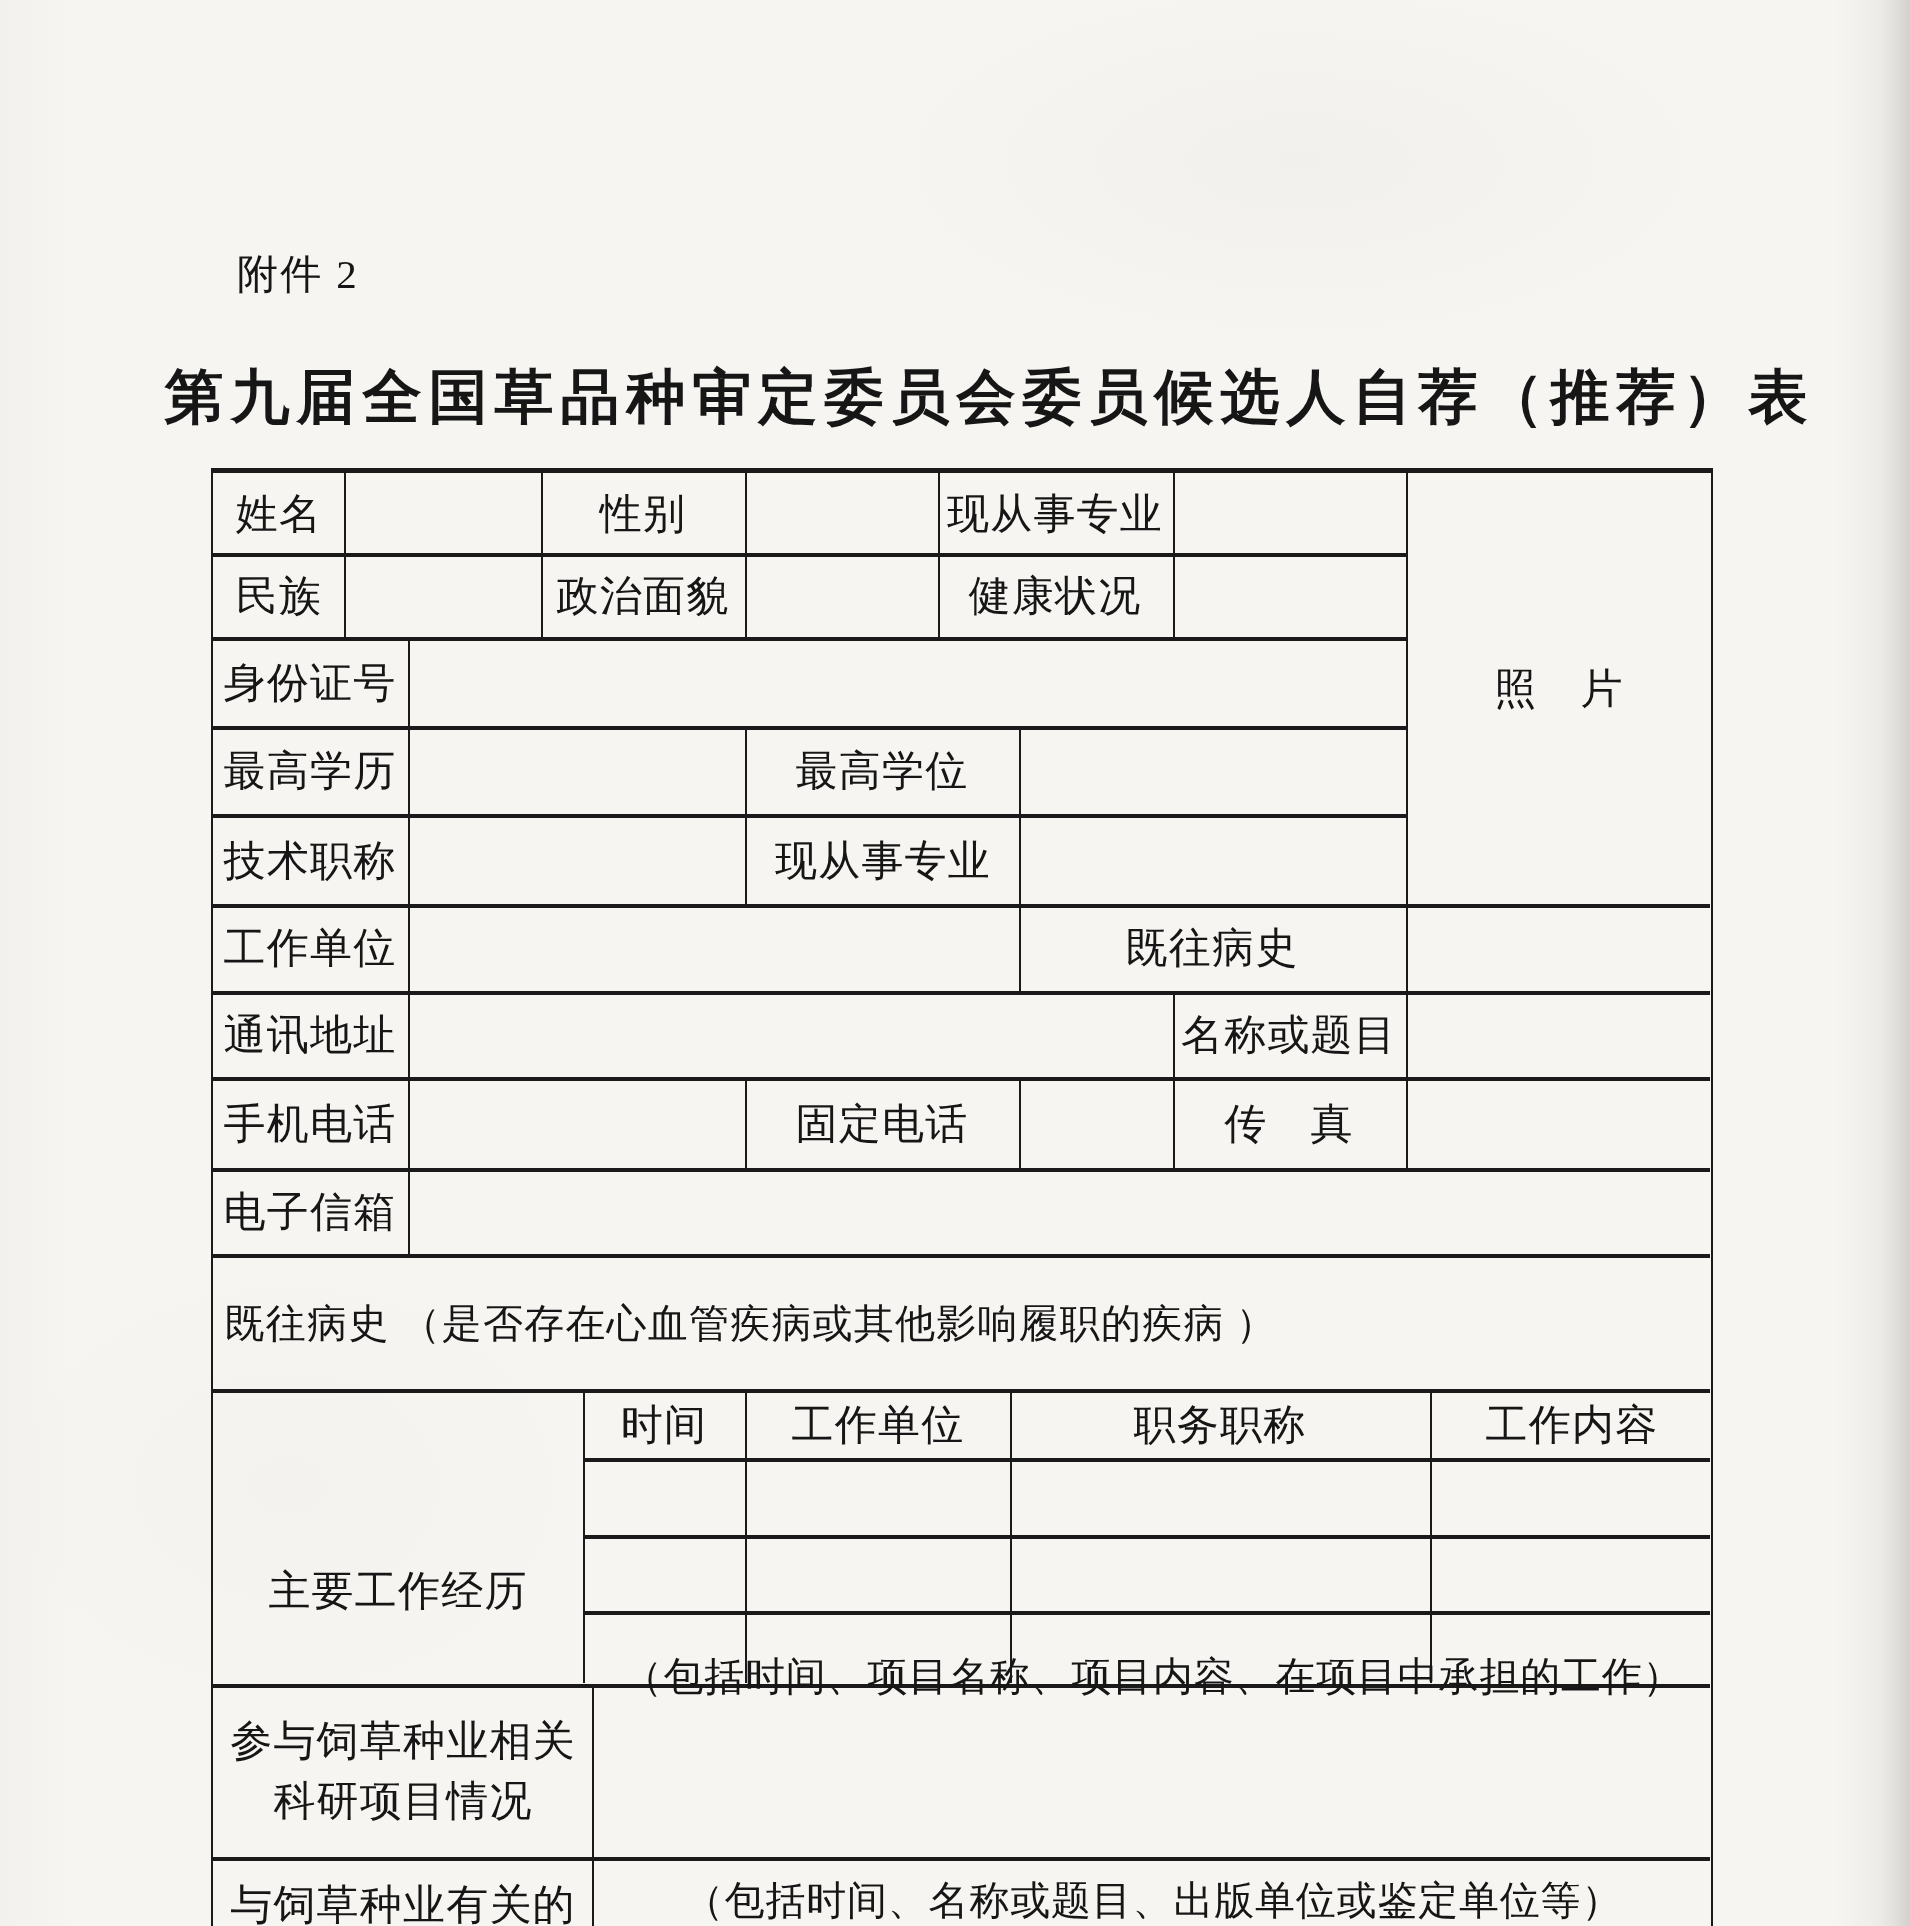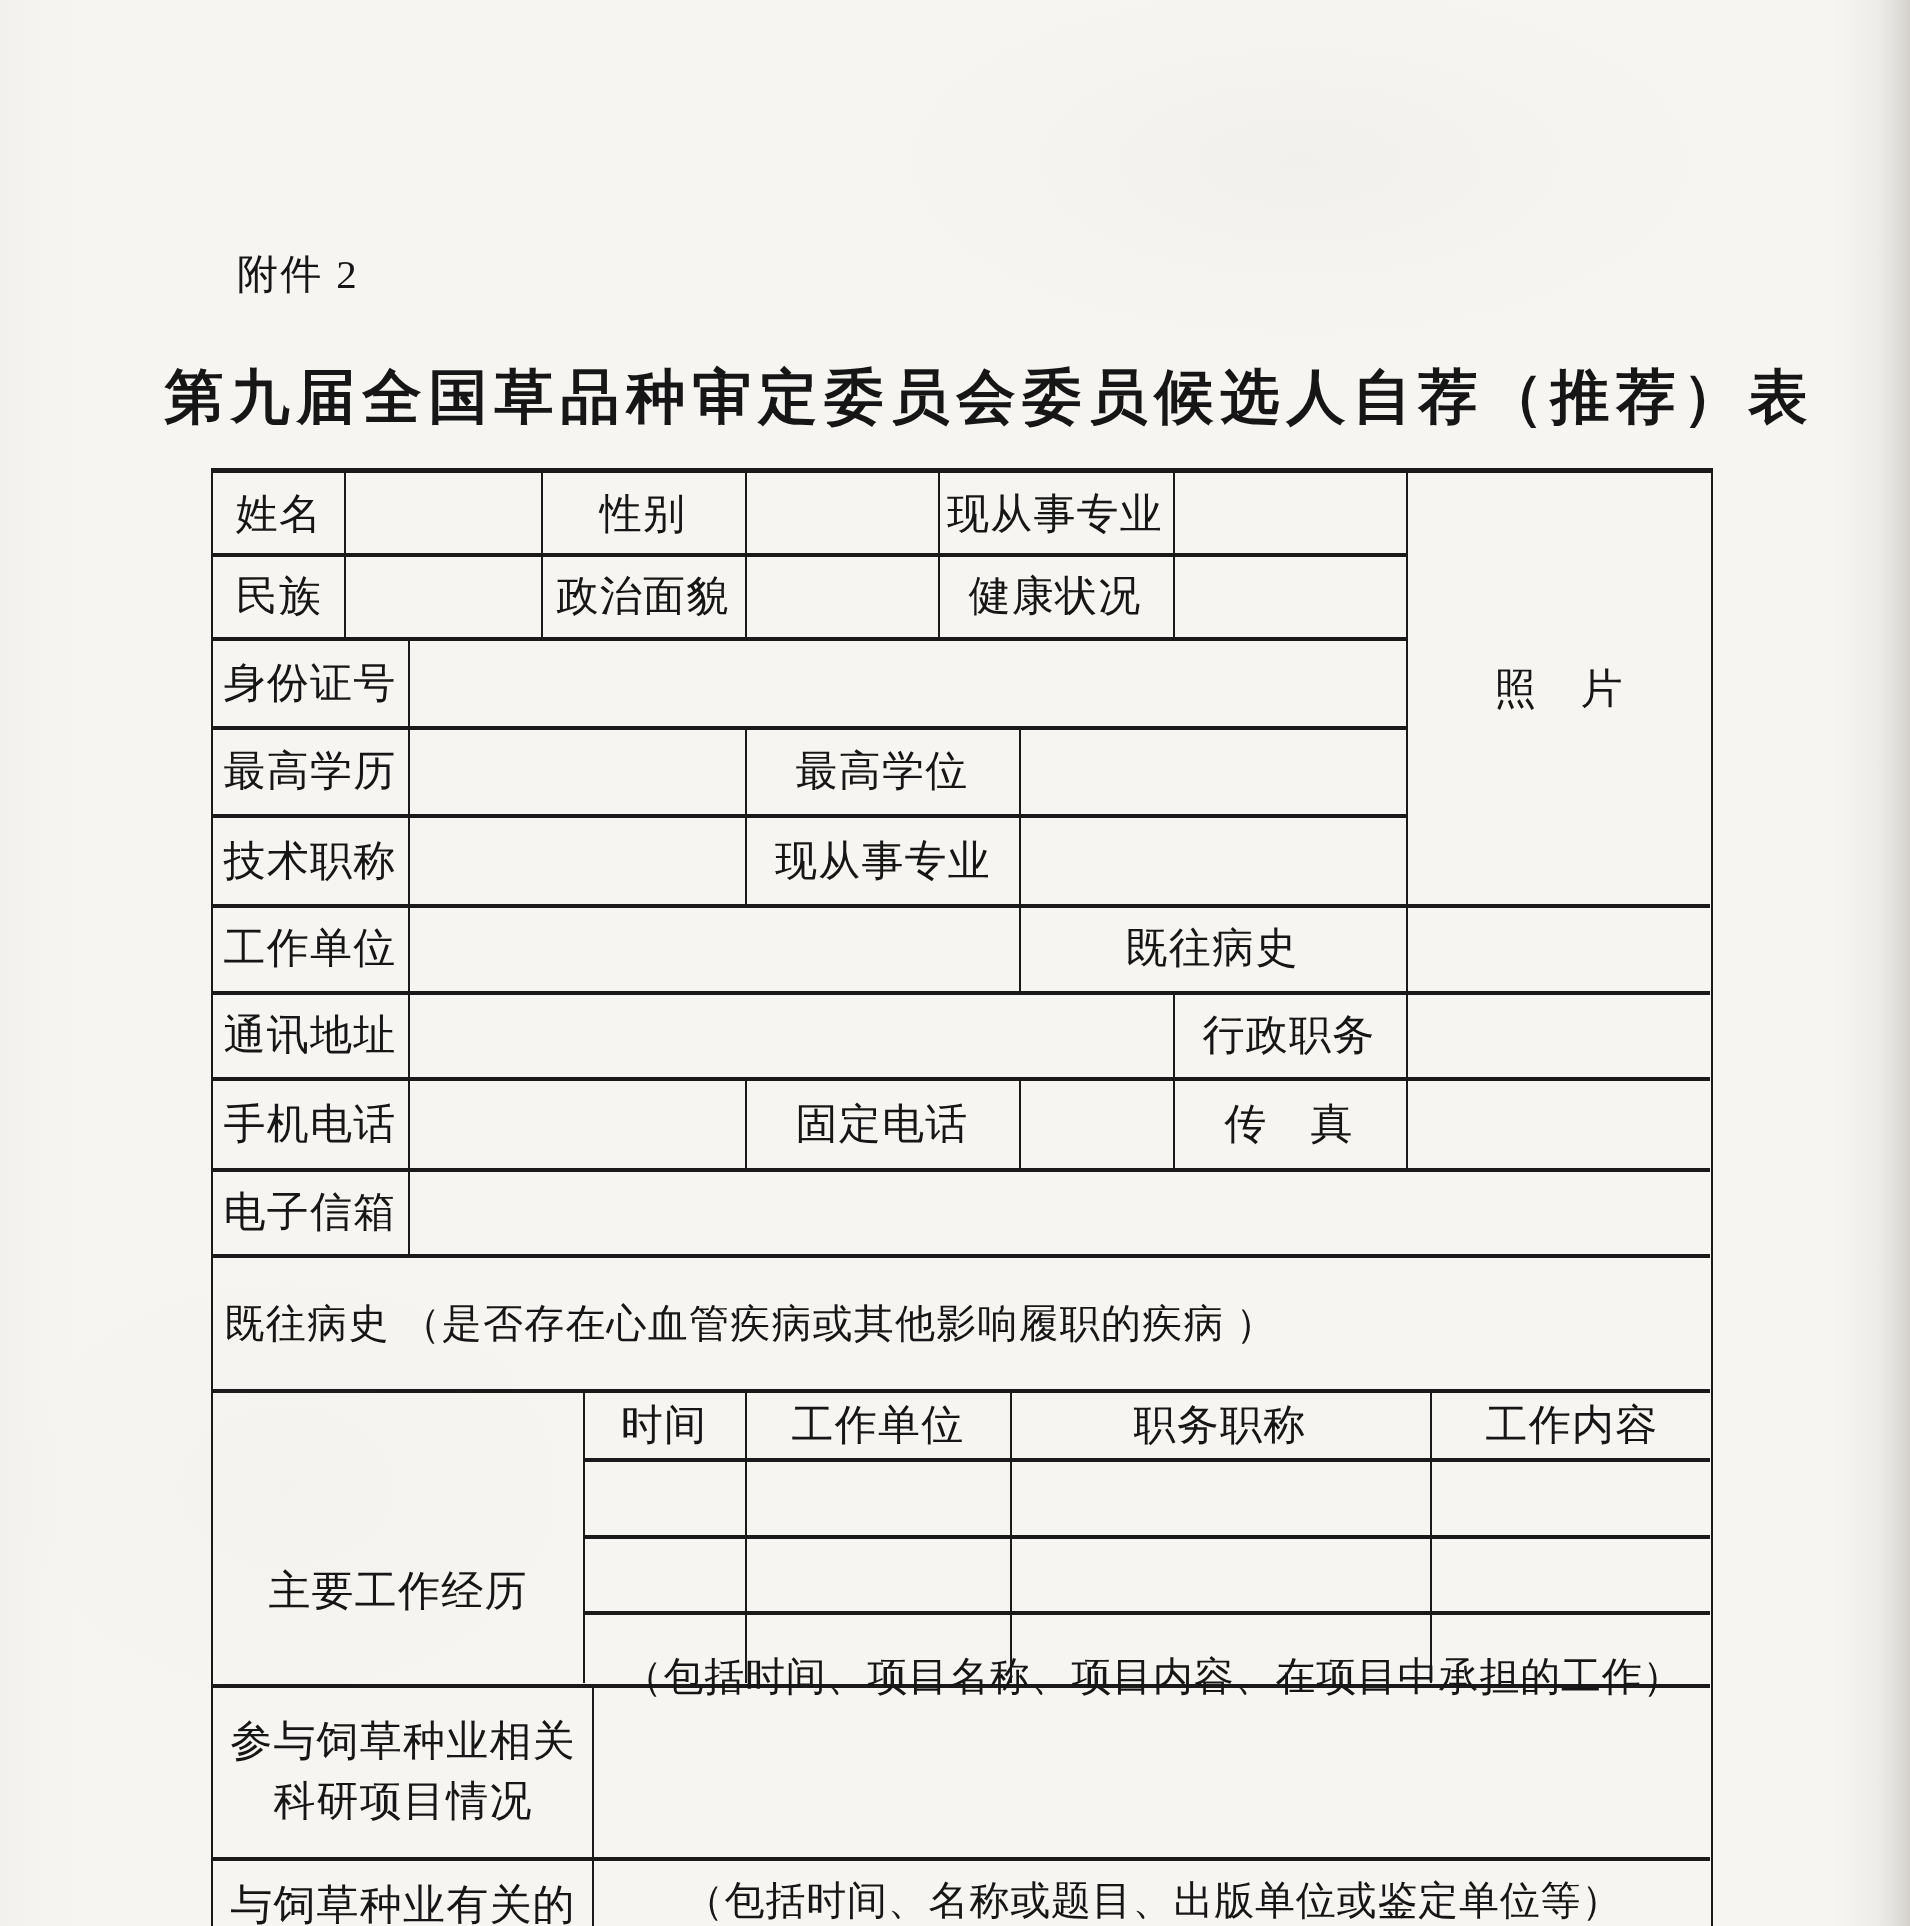--- a/index.html
+++ b/index.html
@@ -131,21 +131,21 @@
     <span class="lbl" style="left:670px;top:388px">现从事专业</span>
     <span class="cell" style="left:808px;top:343px;width:385px;height:88px"></span>
 
     <span class="lbl" style="left:97px;top:475px">工作单位</span>
     <span class="cell" style="left:197px;top:433px;width:608px;height:85px"></span>
     <span class="lbl" style="left:999px;top:475px">既往病史</span>
     <span class="cell" style="left:1195px;top:433px;width:302px;height:85px"></span>
 
     <span class="lbl" style="left:97px;top:562px">通讯地址</span>
     <span class="cell" style="left:197px;top:520px;width:762px;height:85px"></span>
-    <span class="lbl" style="left:1076px;top:562px">行政职务</span>
+    <span class="lbl" style="left:1076px;top:562px">名称或题目</span>
     <span class="cell" style="left:1195px;top:520px;width:302px;height:85px"></span>
 
     <span class="lbl" style="left:97px;top:651px">手机电话</span>
     <span class="cell" style="left:197px;top:606px;width:335px;height:88px"></span>
     <span class="lbl" style="left:669px;top:651px">固定电话</span>
     <span class="cell" style="left:808px;top:606px;width:152px;height:88px"></span>
     <span class="lbl" style="left:1076px;top:651px">传　真</span>
     <span class="cell" style="left:1195px;top:606px;width:302px;height:88px"></span>
 
     <span class="lbl" style="left:97px;top:739px">电子信箱</span>

